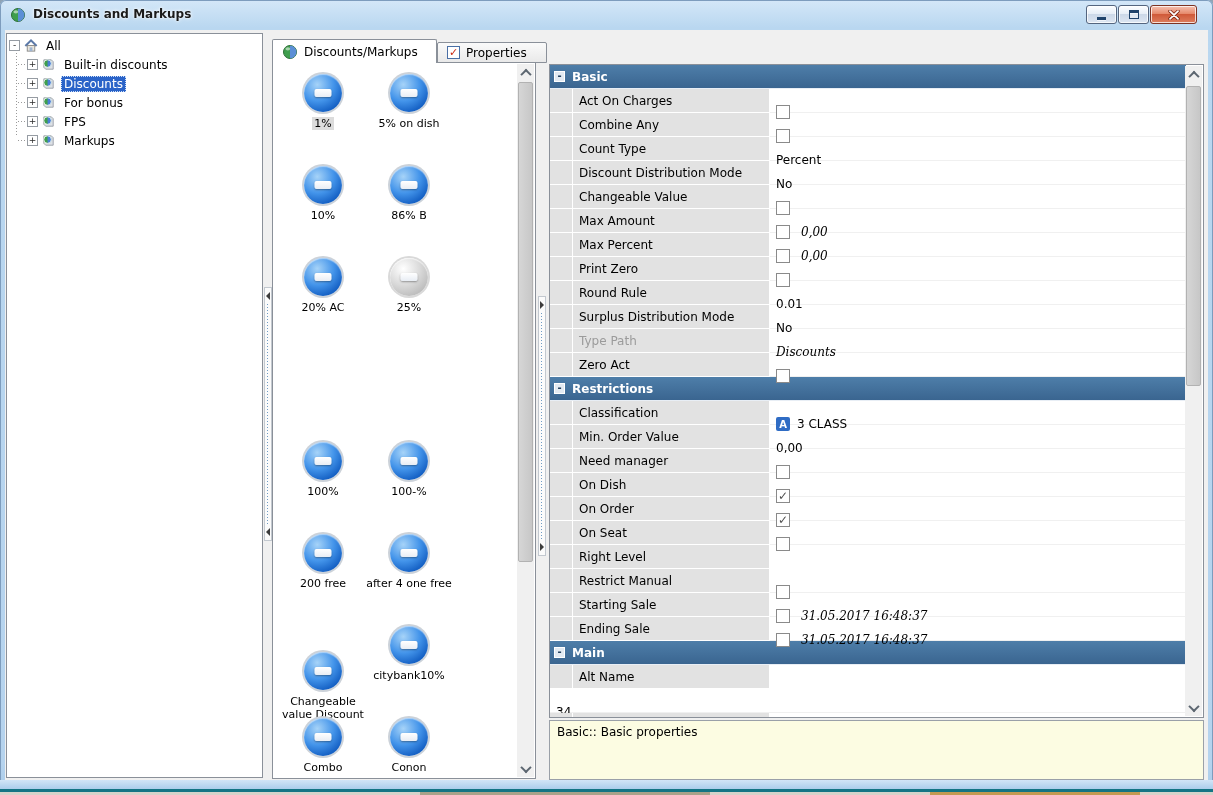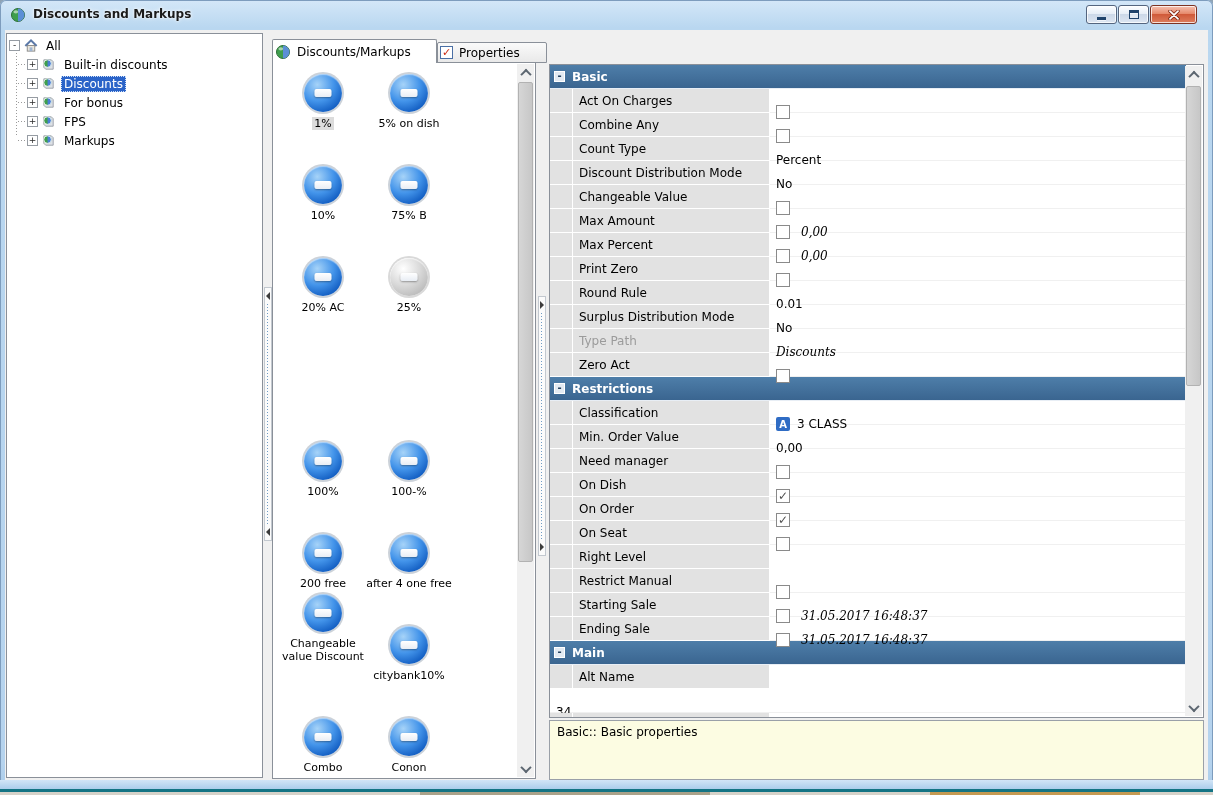--- a/index.html
+++ b/index.html
@@ -37,21 +37,21 @@
   .trow.child::before { content:''; position:absolute; left:9px; top:9px; width:9px; height:1px;
     background:repeating-linear-gradient(to right,#9a9a9a 0 1px,transparent 1px 3px); }
   .treeline { position:absolute; left:9px; top:16px; width:1px; height:86px;
     background:repeating-linear-gradient(to bottom,#9a9a9a 0 1px,transparent 1px 3px); }
   .exp { width:11px; height:11px; flex:0 0 11px; border:1px solid #969ca3; background:#fff; color:#2b2b2b;
     font-size:9px; line-height:8px; text-align:center; margin-right:3px; box-sizing:border-box; z-index:2; }
   .tic { width:17px; flex:0 0 17px; margin-right:3px; display:flex; align-items:center; }
   .tl  { padding:1px 3px; }
   .tl.sel { background:var(--sel); color:#fff; outline:1px dotted #cfe0f8; outline-offset:-1px; }
   
-  .tab { position:absolute; display:flex; align-items:center; gap:6px; padding:0 2px; box-sizing:border-box;
+  .tab { position:absolute; display:flex; align-items:center; gap:6px; padding:0 9px; box-sizing:border-box;
     border:1px solid #8a9099; border-radius:2px 2px 0 0; cursor:default; }
   .tab.active { left:267px; top:9px; width:165px; height:24px; background:#fff; border-bottom:none; z-index:4; }
   .tab.inactive { left:432px; top:12px; width:110px; height:21px; background:linear-gradient(#fafafa,#e9e9e9); }
   .pie-icon { width:16px; height:16px; display:inline-flex; }
   .chk-icon { width:13px; height:13px; border:1px solid #4a6fa5; background:#fff; color:#cc2a12;
     font-size:11px; line-height:12px; font-weight:bold; text-align:center; box-sizing:border-box; }
   
   .icon-panel { left:267px; top:32px; width:264px; height:717px; }
   #icon-grid { position:absolute; left:0; top:0; right:17px; bottom:0; overflow:hidden; }
   .ditem { position:absolute; width:86px; text-align:center; }
@@ -250,21 +250,21 @@
           <div class="ditem" style="left:93px;top:11px">
       <span class="disc blue"></span>
       <span class="dlabel">5% on dish</span>
     </div>
           <div class="ditem" style="left:7px;top:103px">
       <span class="disc blue"></span>
       <span class="dlabel">10%</span>
     </div>
           <div class="ditem" style="left:93px;top:103px">
       <span class="disc blue"></span>
-      <span class="dlabel">75% B</span>
+      <span class="dlabel">86% B</span>
     </div>
           <div class="ditem" style="left:7px;top:195px">
       <span class="disc blue"></span>
       <span class="dlabel">20% AC</span>
     </div>
           <div class="ditem" style="left:93px;top:195px">
       <span class="disc gray"></span>
       <span class="dlabel">25%</span>
     </div>
           <div class="ditem" style="left:7px;top:379px">
@@ -276,21 +276,21 @@
       <span class="dlabel">100-%</span>
     </div>
           <div class="ditem" style="left:7px;top:471px">
       <span class="disc blue"></span>
       <span class="dlabel">200 free</span>
     </div>
           <div class="ditem" style="left:93px;top:471px">
       <span class="disc blue"></span>
       <span class="dlabel">after 4 one free</span>
     </div>
-          <div class="ditem" style="left:7px;top:531px">
+          <div class="ditem" style="left:7px;top:589px">
       <span class="disc blue"></span>
       <span class="dlabel">Changeable value Discount</span>
     </div>
           <div class="ditem" style="left:93px;top:563px">
       <span class="disc blue"></span>
       <span class="dlabel">citybank10%</span>
     </div>
           <div class="ditem" style="left:7px;top:655px">
       <span class="disc blue"></span>
       <span class="dlabel">Combo</span>

